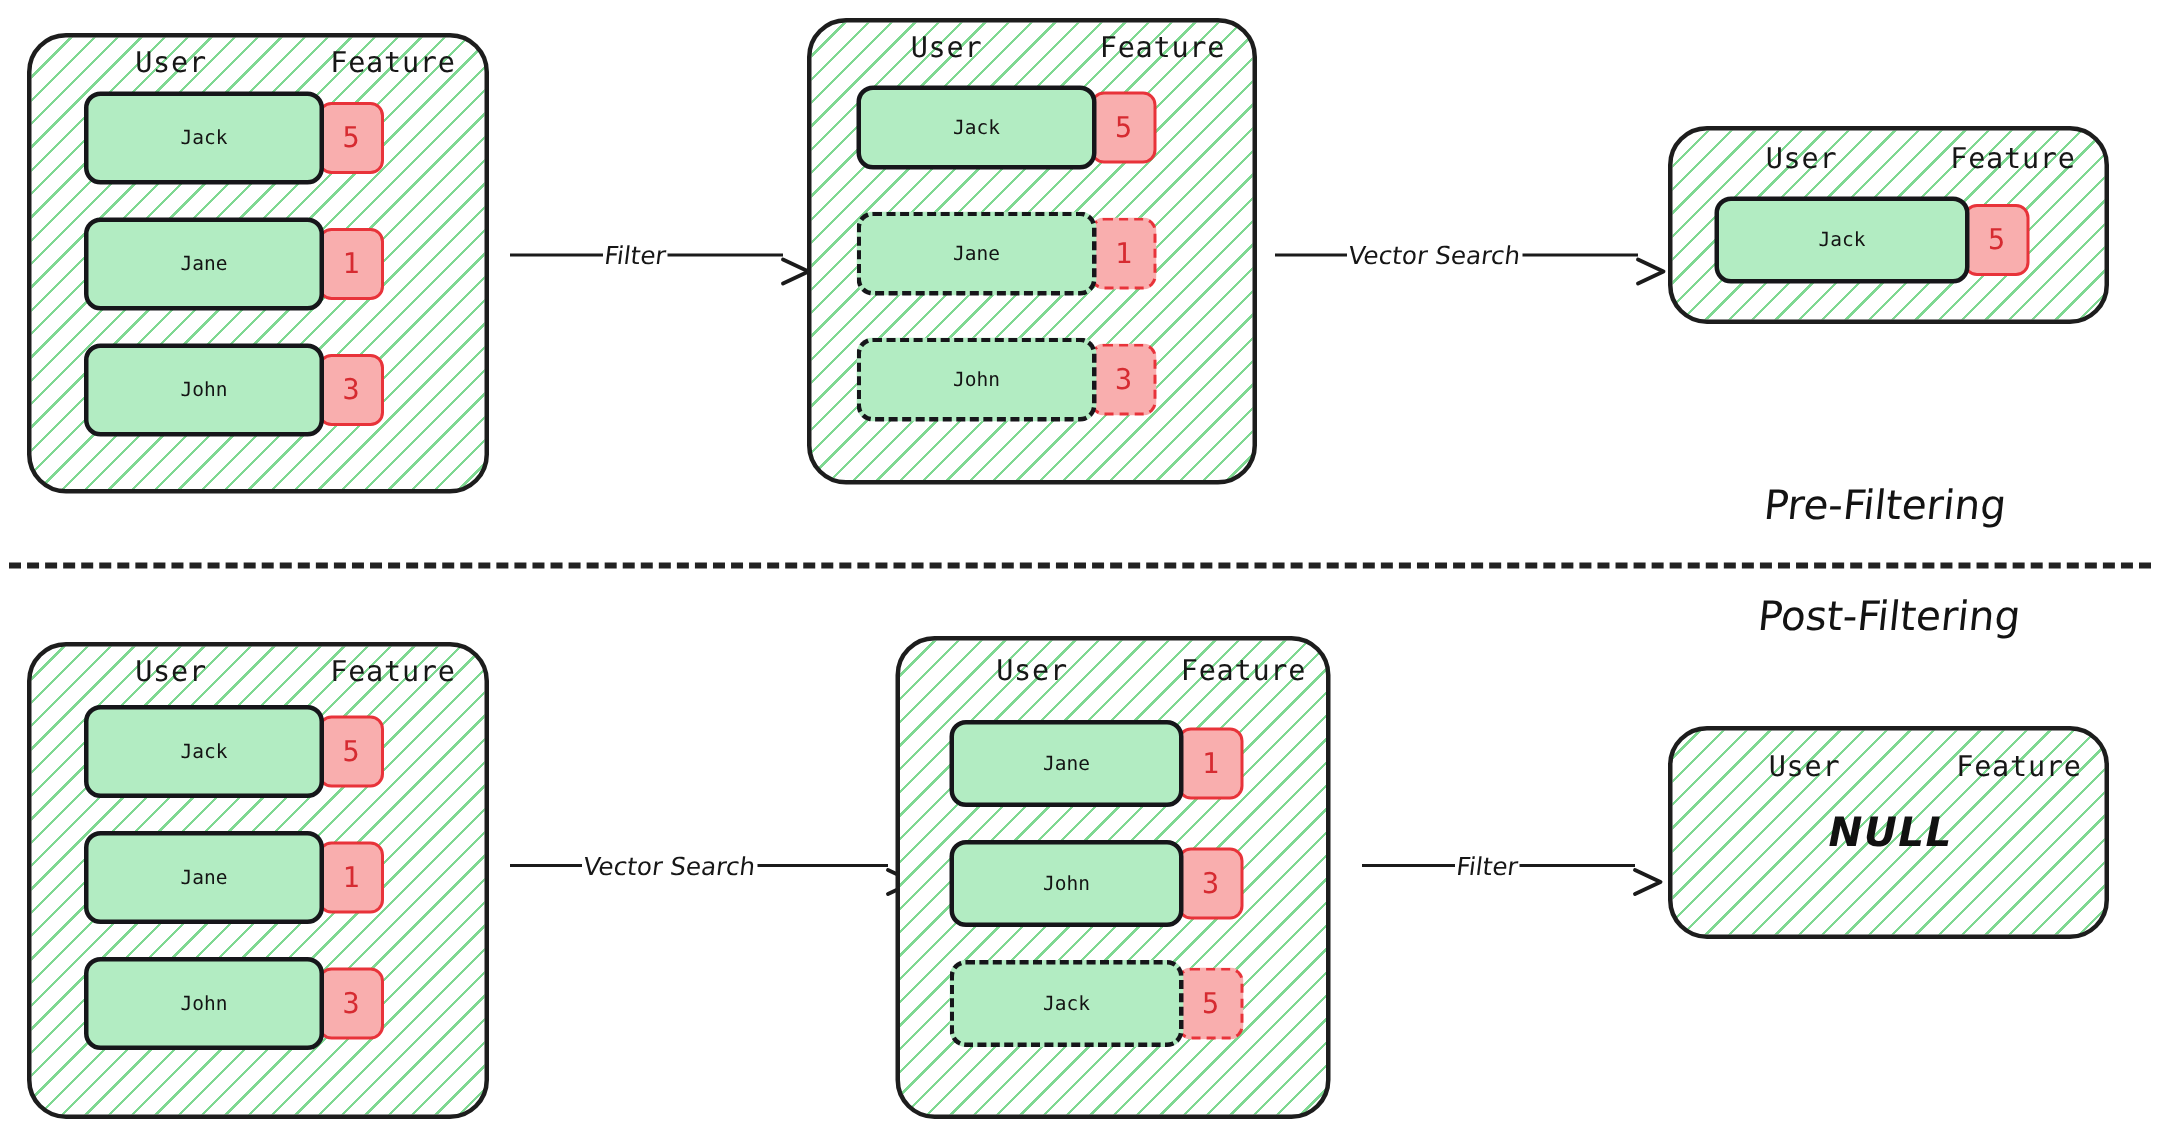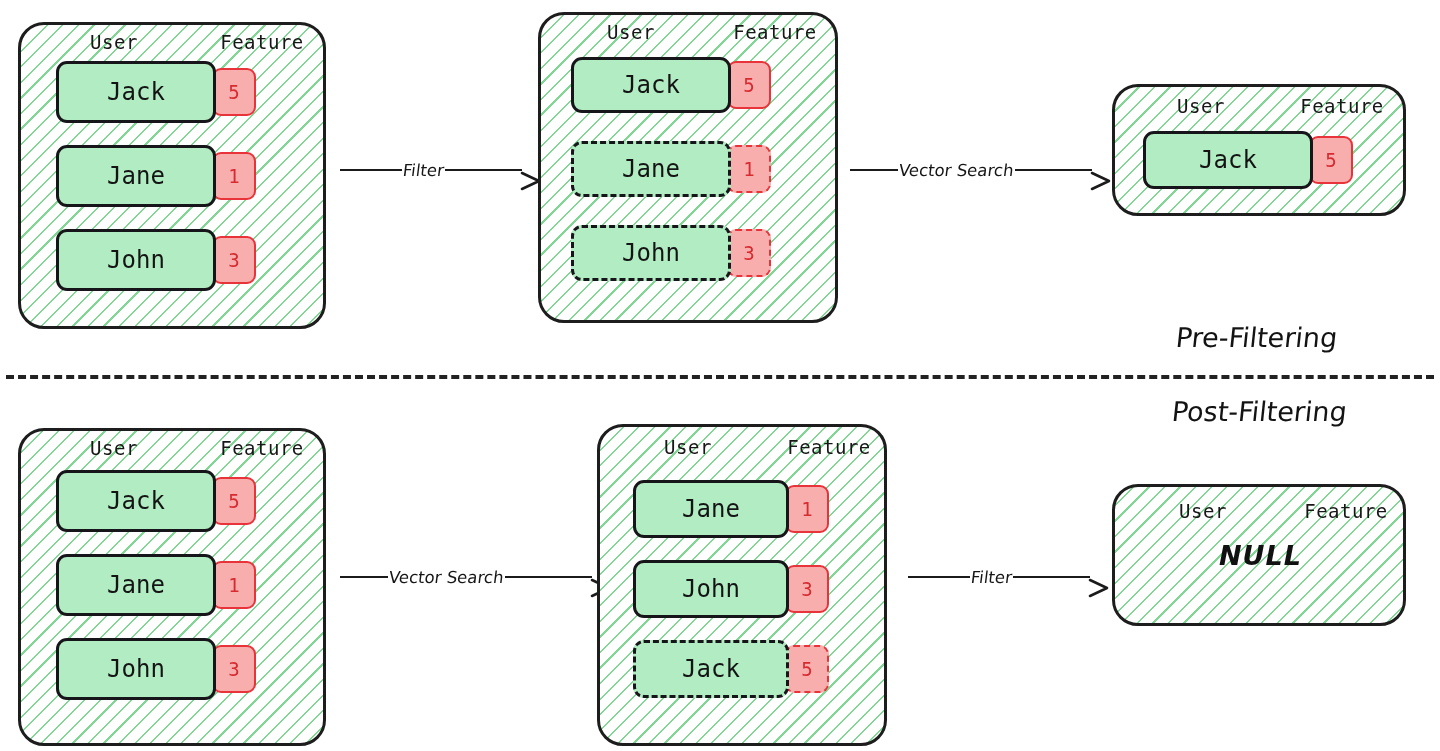--- a/index.html
+++ b/index.html
@@ -54,21 +54,21 @@
   }
   .name-pill {
     box-sizing: border-box;
     background: #b2ecc2;
     border: 3.2px solid #16161a;
     border-radius: 11px;
     display: flex;
     align-items: center;
     justify-content: center;
     font-family: "DejaVu Sans Mono", "Liberation Mono", monospace;
-    font-size: 24px;
+    font-size: 13px;
     color: #141414;
     position: relative;
     z-index: 2;
   }
   .name-pill.dashed {
     border-style: dashed;
     border-width: 3.4px;
   }
   .feat-badge {
     box-sizing: border-box;

